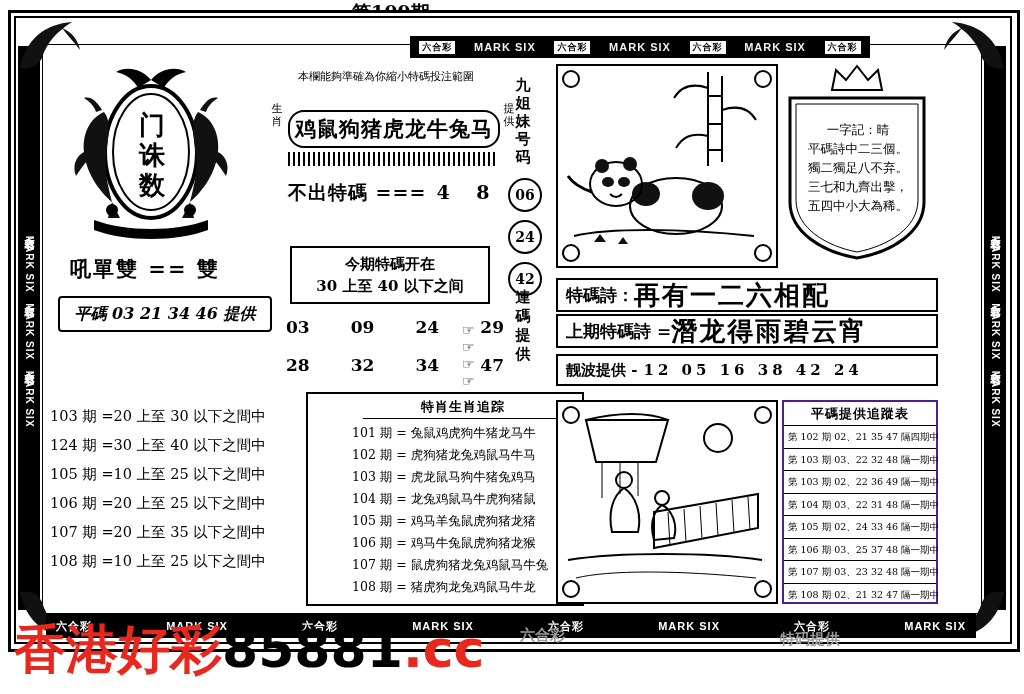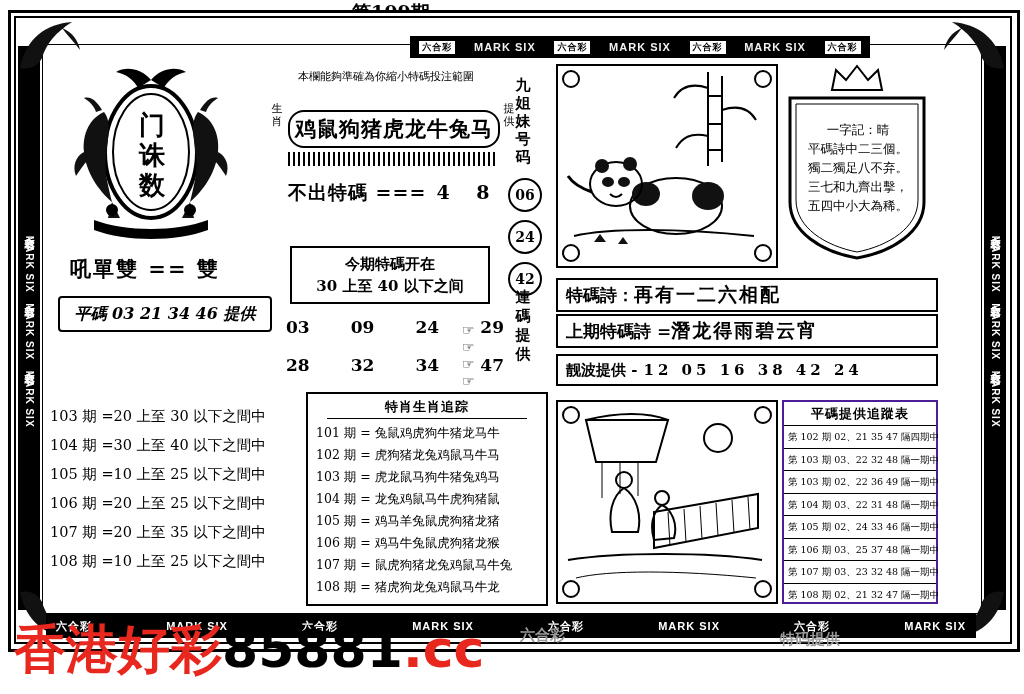--- a/index.html
+++ b/index.html
@@ -150,20 +150,21 @@
     position:absolute;left:286px;top:308px;width:218px;
     font-family:"DejaVu Serif","Liberation Serif",serif;
   }
   .num-grid .r{
     display:flex;justify-content:space-between;
     font-size:17px;font-weight:bold;line-height:38px;
   }
   .zodiac-track{
     position:absolute;left:306px;top:392px;width:238px;height:210px;
     border:2px solid #000;
+    padding-left:36px;
   }
   .zt-title{
     text-align:center;font-size:13px;font-weight:bold;padding-top:4px;
     font-family:"DejaVu Serif","Liberation Serif",serif;
     letter-spacing:1px;
   }
   .zt-underline{width:200px;height:1px;background:#000;margin:2px auto 3px;}
   .zt-row{
     font-size:12.5px;line-height:22px;padding-left:8px;white-space:nowrap;
     font-family:"DejaVu Serif","Liberation Serif",serif;
@@ -213,21 +214,21 @@
   .bar{
     position:absolute;border:2px solid #000;
     display:flex;align-items:center;
     font-family:"DejaVu Serif","Liberation Serif",serif;
     font-weight:bold;
     padding-left:8px;
   }
   #bar1{left:556px;top:278px;width:370px;height:30px;font-size:17px;}
   #bar2{left:556px;top:314px;width:370px;height:30px;font-size:17px;}
   #bar3{left:556px;top:354px;width:370px;height:28px;font-size:15px;}
-  #bar1 .em,#bar2 .em{font-size:19px;letter-spacing:2px;text-align:center;}
+  #bar1 .em,#bar2 .em{font-size:26px;letter-spacing:2px;text-align:center;}
   #bar3 .sp{letter-spacing:4px;margin-left:6px;}
 
   
   .rt{
     position:absolute;left:782px;top:400px;width:152px;height:200px;
     border:2px solid #4c1d95;
   }
   .rt-title{
     text-align:center;font-size:13px;font-weight:bold;
     padding:3px 0 2px;border-bottom:1px solid #000;
@@ -344,21 +345,21 @@
     <div>门</div>
       <div>诛</div>
       <div>数</div>
   </div>
 
   <div class="cap-line l-oddeven">吼單雙 ==  雙</div>
   <div class="l-pingma">平碼 03 21 34 46 提供</div>
 
   <div class="hist-list">
     <div class="hist-row">103 期 =20 上至 30 以下之間中</div>
-    <div class="hist-row">104 期 =30 上至 40 以下之間中</div>
+    <div class="hist-row">124 期 =30 上至 40 以下之間中</div>
     <div class="hist-row">105 期 =10 上至 25 以下之間中</div>
     <div class="hist-row">106 期 =20 上至 25 以下之間中</div>
     <div class="hist-row">107 期 =20 上至 35 以下之間中</div>
     <div class="hist-row">108 期 =10 上至 25 以下之間中</div>
   </div>
 
   <div class="mid-note">本欄能夠準確為你縮小特碼投注範圍</div>
 
   <div class="sheng-xiao" style="left:268px;top:102px;width:18px;">
     <div>生</div>

